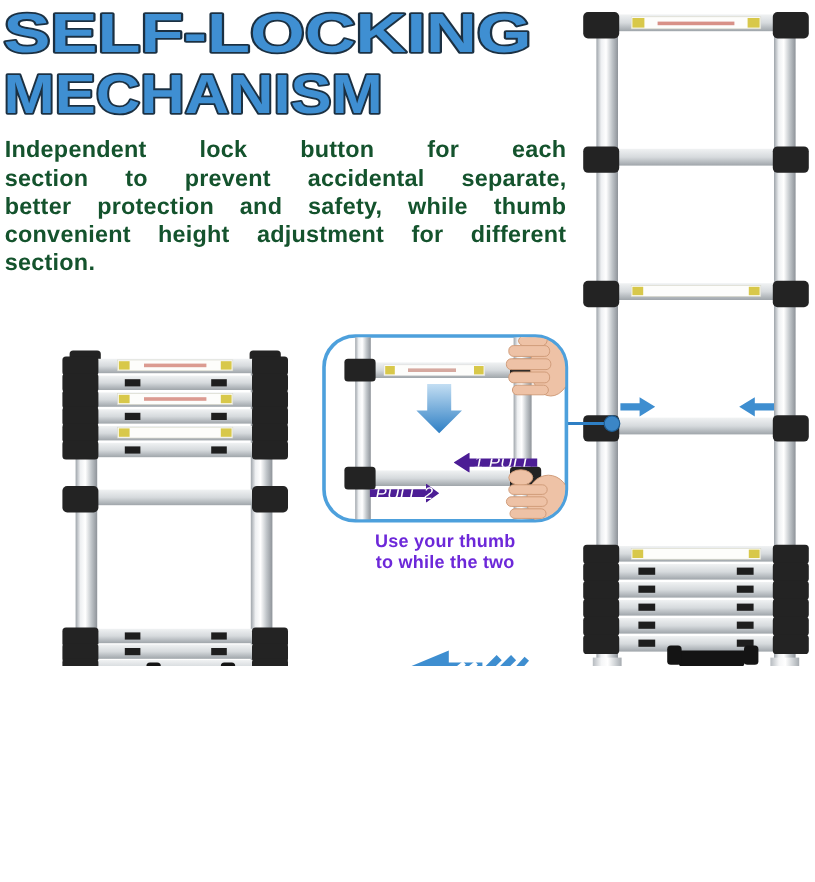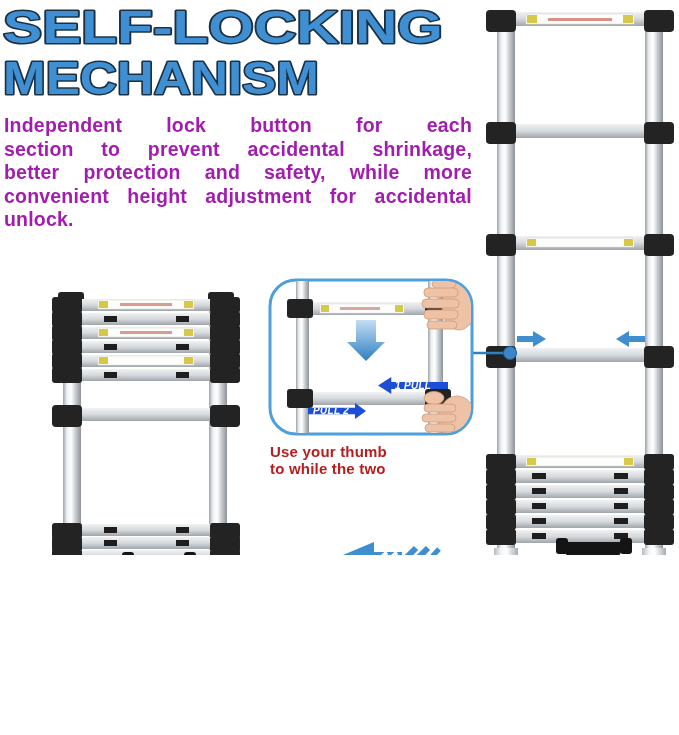--- a/index.html
+++ b/index.html
@@ -1,26 +1,26 @@
 <!DOCTYPE html>
 <html><head>
 <meta charset="utf-8">
 <style>
   html,body{margin:0;padding:0;background:#fff}
   #canvas{position:relative;width:679px;height:555px;background:#ffffff;overflow:hidden;
           font-family:"Liberation Sans","DejaVu Sans",sans-serif}
   #scene{position:absolute;left:0;top:0;display:block}
-  .desc{position:absolute;left:4px;top:114px;width:468px;color:#a21caf;
+  .desc{position:absolute;left:4px;top:114px;width:468px;color:#14532d;
         font-weight:bold;font-size:19.5px;line-height:23.5px;letter-spacing:.2px}
   .desc-line{text-align:justify;text-align-last:justify}
   .desc-line.last{text-align-last:left}
-  .caption{position:absolute;left:270px;top:444px;width:202px;
-           font-weight:bold;font-size:15px;line-height:16.5px;color:#b91c1c;letter-spacing:.2px}
-  .pull{position:absolute;background:#1d4ed8;color:#fff;font-style:italic;font-weight:bold;
-        font-size:10px;white-space:nowrap;letter-spacing:.3px}
+  .caption{position:absolute;left:270px;top:444px;width:202px;text-align:center;
+           font-weight:bold;font-size:15px;line-height:16.5px;color:#6d28d9;letter-spacing:.2px}
+  .pull{position:absolute;background:#4c1d95;color:#fff;font-style:italic;font-weight:normal;
+        font-size:14px;white-space:nowrap;letter-spacing:.3px}
   #pull1{left:378px;top:377px;width:70px;height:17px;line-height:17px;text-indent:17px;
          clip-path:polygon(0 50%,19% 0,19% 30%,100% 30%,100% 70%,19% 70%,19% 100%)}
   #pull2{left:308px;top:403px;width:58px;height:16px;line-height:16px;text-indent:5px;
          clip-path:polygon(100% 50%,81% 0,81% 30%,0 30%,0 70%,81% 70%,81% 100%)}
 </style>
 </head>
 <body>
 
 <div id="canvas">
 
@@ -292,24 +292,24 @@
         </g>
       </g>
     </g>
 
     <use href="#bigArrow"></use>
     <use href="#bigArrow" transform="translate(0,90)"></use>
   </svg>
 
   <div class="desc">
     <div class="desc-line">Independent lock button for each</div>
-    <div class="desc-line">section to prevent accidental shrinkage,</div>
-    <div class="desc-line">better protection and safety, while more</div>
-    <div class="desc-line">convenient height adjustment for accidental</div>
-    <div class="desc-line last">unlock.</div>
+    <div class="desc-line">section to prevent accidental separate,</div>
+    <div class="desc-line">better protection and safety, while thumb</div>
+    <div class="desc-line">convenient height adjustment for different</div>
+    <div class="desc-line last">section.</div>
   </div>
 
   <div class="pull" id="pull1">1 PULL</div>
   <div class="pull" id="pull2">PULL 2</div>
 
   <div class="caption">
     <div>Use your thumb</div>
     <div>to while the two</div>
   </div>
 

